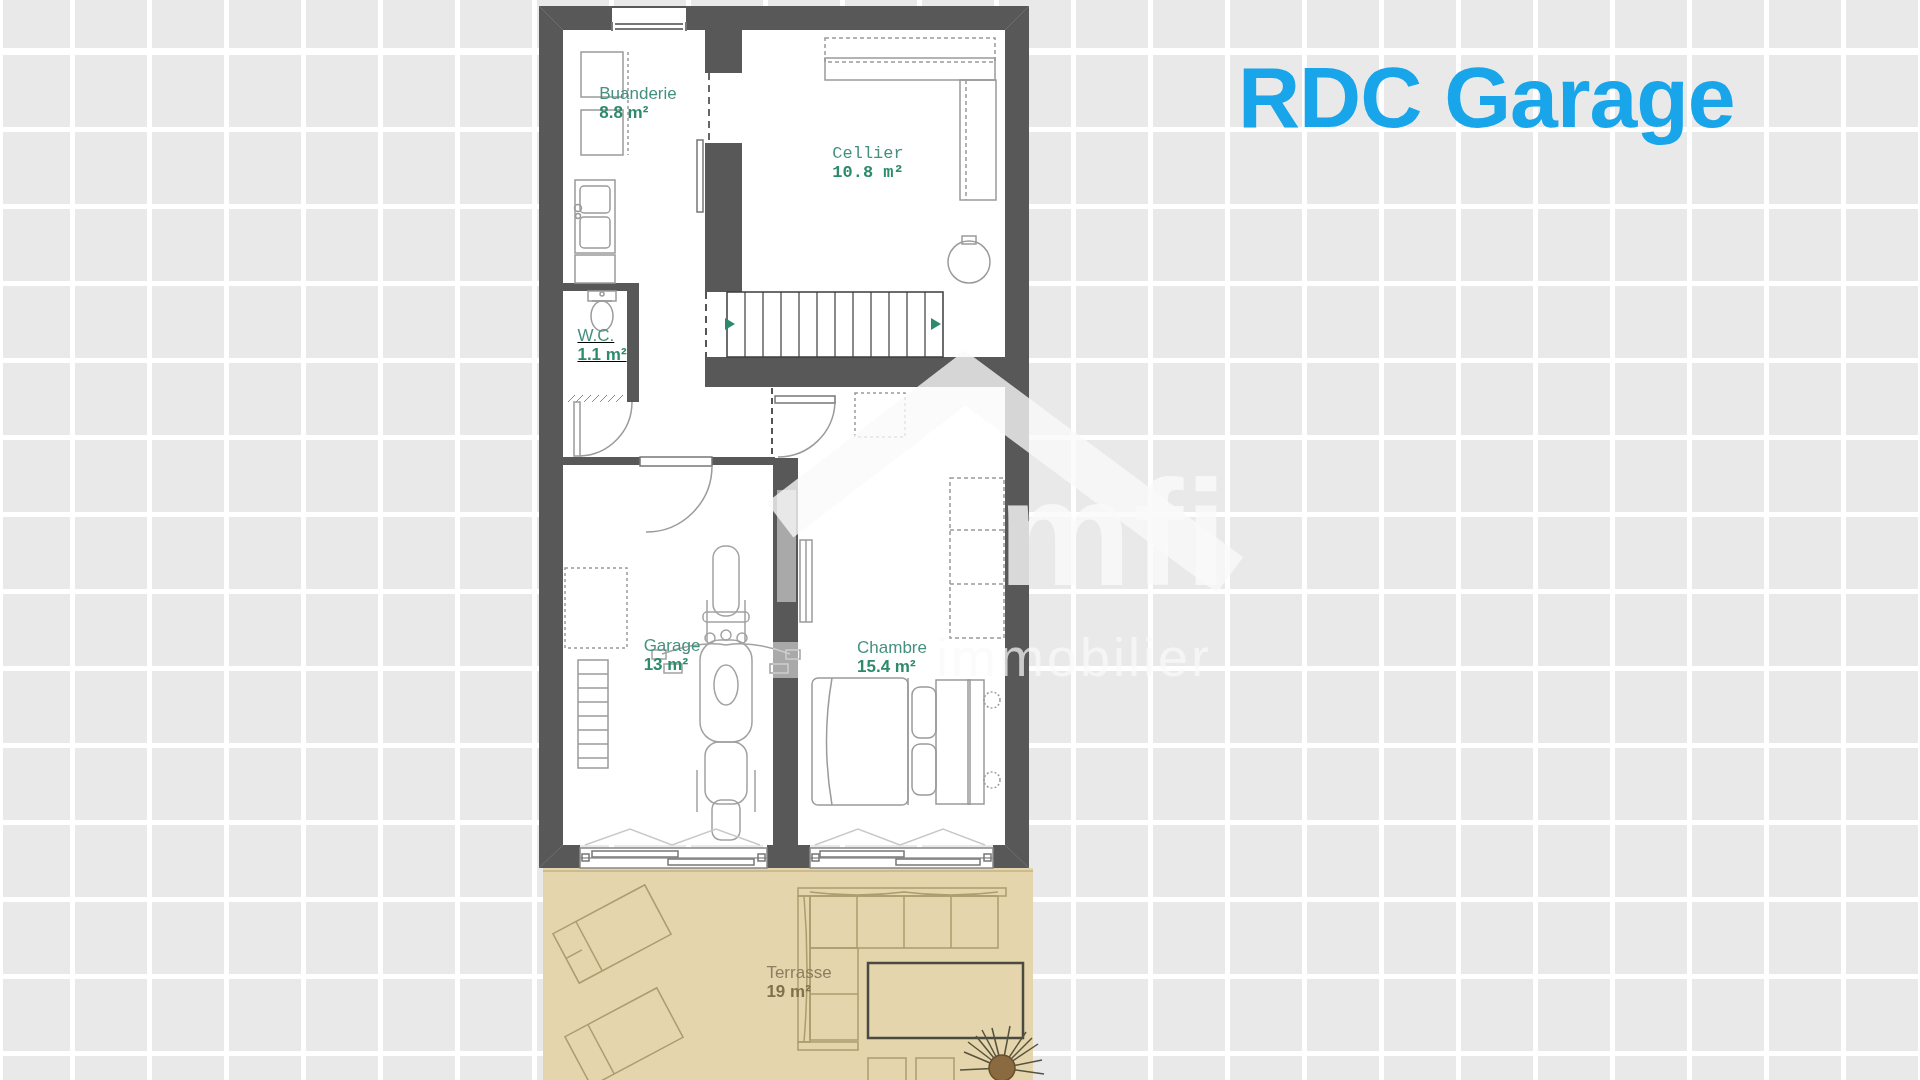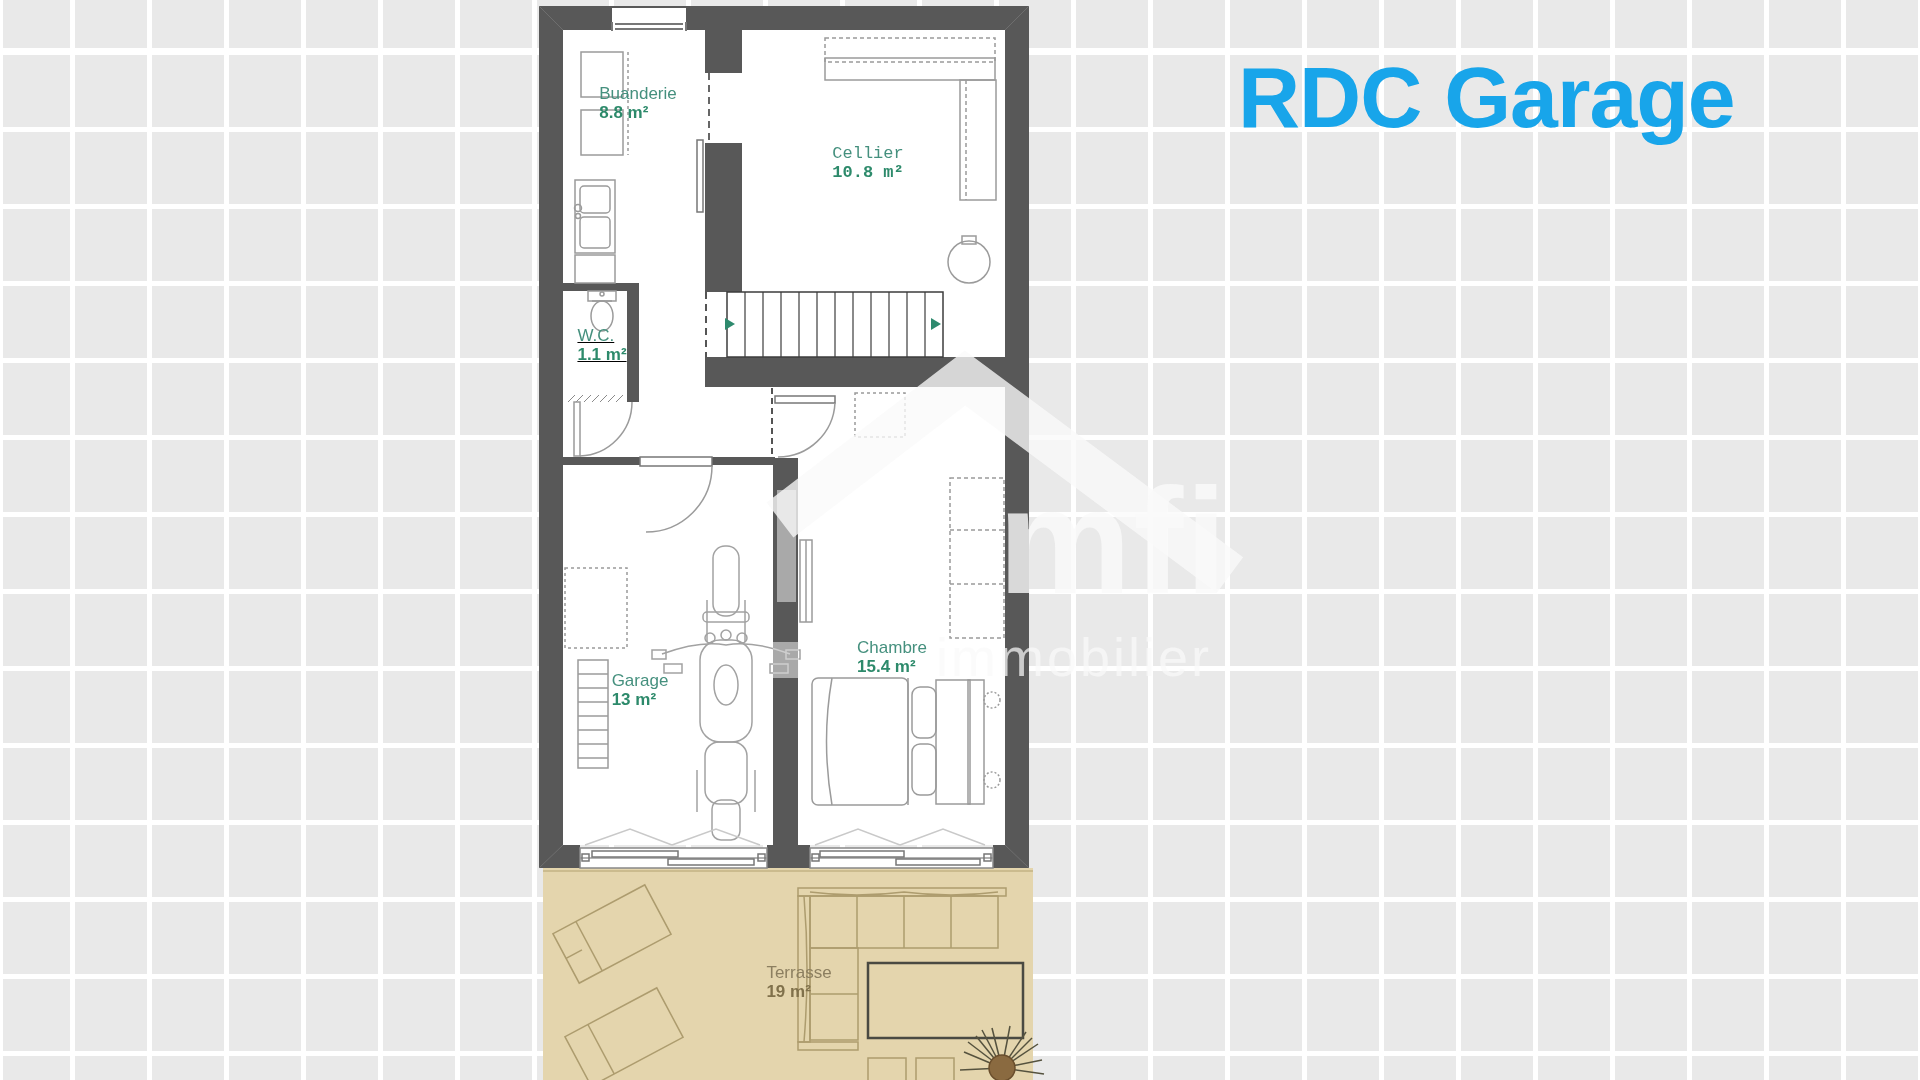--- a/index.html
+++ b/index.html
@@ -25,21 +25,21 @@
     transform:translateX(-50%);white-space:nowrap;
   }
   .room-label .rname{display:block;font-size:17px;color:#45907e;}
   .room-label .rarea{display:block;font-size:17px;font-weight:bold;color:#2d8a6b;}
   .room-label.terrace .rname{color:#8c7f60;}
   .room-label.terrace .rarea{color:#80714b;}
   
   .watermark{position:absolute;left:740px;top:330px;width:560px;height:380px;z-index:3;pointer-events:none;}
   .watermark .roof{position:absolute;left:0;top:0;}
   .watermark .brand{
-    position:absolute;left:258px;top:136px;font-size:150px;font-weight:bold;
+    position:absolute;left:258px;top:128px;font-size:150px;font-weight:bold;
     line-height:1;color:rgba(250,250,250,0.8);letter-spacing:2px;
   }
   .watermark .tagline{
     position:absolute;left:196px;top:300px;font-size:54px;font-weight:normal;
     line-height:1;color:rgba(250,250,250,0.72);letter-spacing:3px;
   }
   .watermark .frag{position:absolute;background:rgba(250,250,250,0.5);}
   .frag1{left:37px;top:160px;width:19px;height:112px;}
   .frag2{left:33px;top:312px;width:26px;height:36px;}
 </style>
@@ -315,21 +315,21 @@
     <span class="rarea">8.8 m²</span>
   </div>
   <div class="room-label" style="left:868px;top:144px;font-family:Liberation Mono, monospace;">
     <span class="rname">Cellier</span>
     <span class="rarea">10.8 m²</span>
   </div>
   <div class="room-label" style="left:602px;top:326px;text-decoration:underline;">
     <span class="rname">W.C.</span>
     <span class="rarea">1.1 m²</span>
   </div>
-  <div class="room-label" style="left:640px;top:636px;margin-top:35px;">
+  <div class="room-label" style="left:672px;top:636px;">
     <span class="rname">Garage</span>
     <span class="rarea">13 m²</span>
   </div>
   <div class="room-label" style="left:892px;top:638px;">
     <span class="rname">Chambre</span>
     <span class="rarea">15.4 m²</span>
   </div>
   <div class="room-label terrace" style="left:783px;top:963px;margin-left:16px;">
     <span class="rname">Terrasse</span>
     <span class="rarea">19 m²</span>

